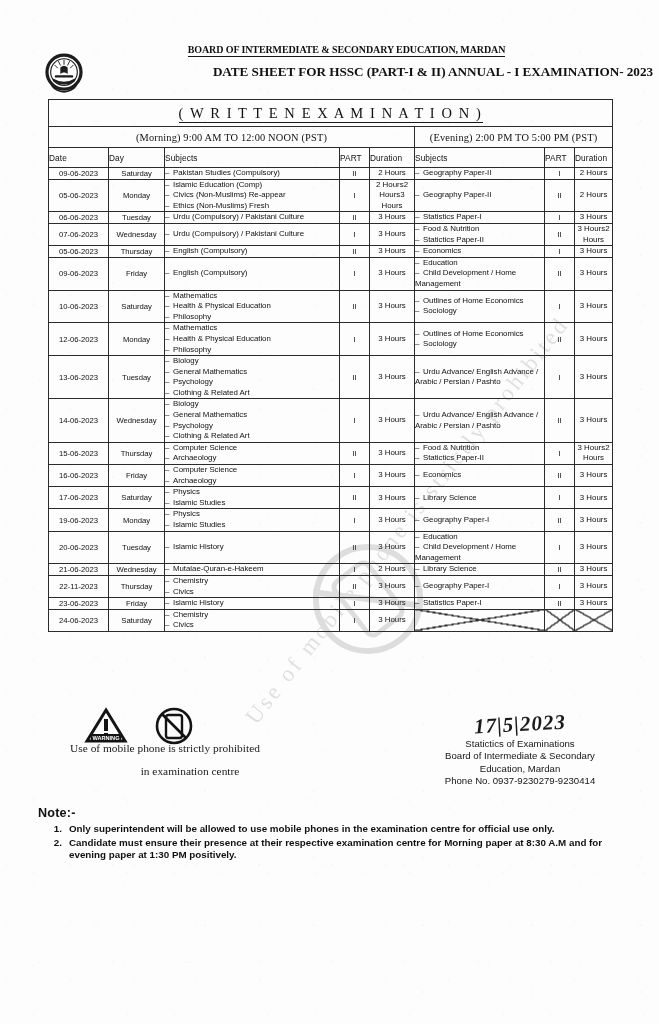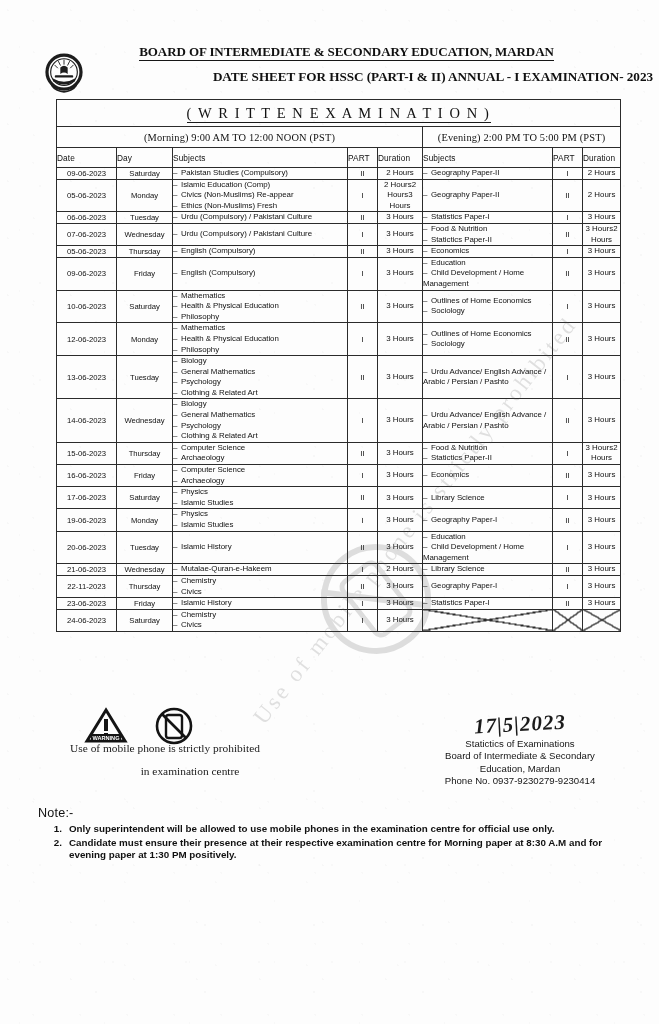--- a/index.html
+++ b/index.html
@@ -45,21 +45,21 @@
   }
   .logo {
     position: absolute;
     left: 41px; top: 6px;
     width: 46px; height: 46px;
   }
   .hdr-title {
     text-align: center;
     font-family: "Liberation Serif", serif;
     font-weight: bold;
-    font-size: 13px;
+    font-size: 10px;
     letter-spacing: -0.1px;
     padding-left: 40px;
     padding-right: 6px;
   }
   .hdr-title span {
     border-bottom: 1.4px solid #161616;
     padding-bottom: 1px;
   }
   .hdr-sub {
     text-align: right;
@@ -67,21 +67,21 @@
     font-weight: bold;
     font-size: 13.2px;
     margin-top: 9px;
     padding-left: 34px;
     padding-right: 6px;
     letter-spacing: -0.05px;
   }
   
   .tbl-wrap {
     position: absolute;
-    left: 56px; top: 99px;
+    left: 48px; top: 99px;
     width: 564px;
   }
   table.sheet {
     width: 564px;
     border-collapse: collapse;
     table-layout: fixed;
     background: transparent;
   }
   table.sheet td, table.sheet th {
     border: 1px solid #2b2b2b;
@@ -205,21 +205,21 @@
   }
   .sig-line {
     font-size: 9.6px;
     line-height: 12.4px;
     color: #151515;
   }
   
   .notes { position: absolute; left: 38px; top: 806px; width: 600px; }
   .note-h {
     font-size: 12.6px;
-    font-weight: normal;
+    font-weight: bold;
     color: #111;
     letter-spacing: .2px;
   }
   .note-list { margin: 3px 0 0 0; padding: 0; list-style: none; }
   .note-li {
     display: flex;
     font-size: 9.8px;
     font-weight: bold;
     line-height: 12.6px;
     margin-bottom: 1px;

